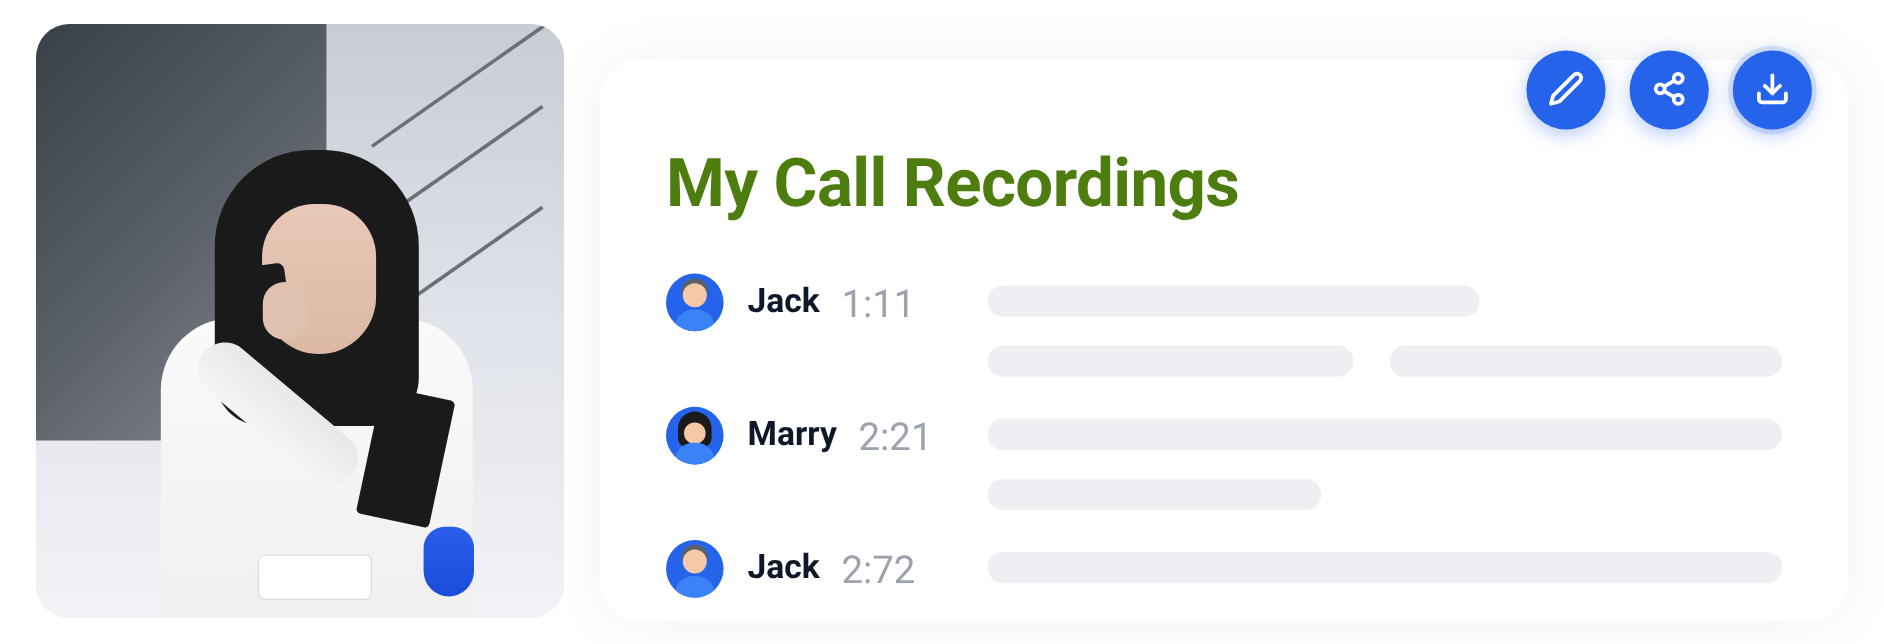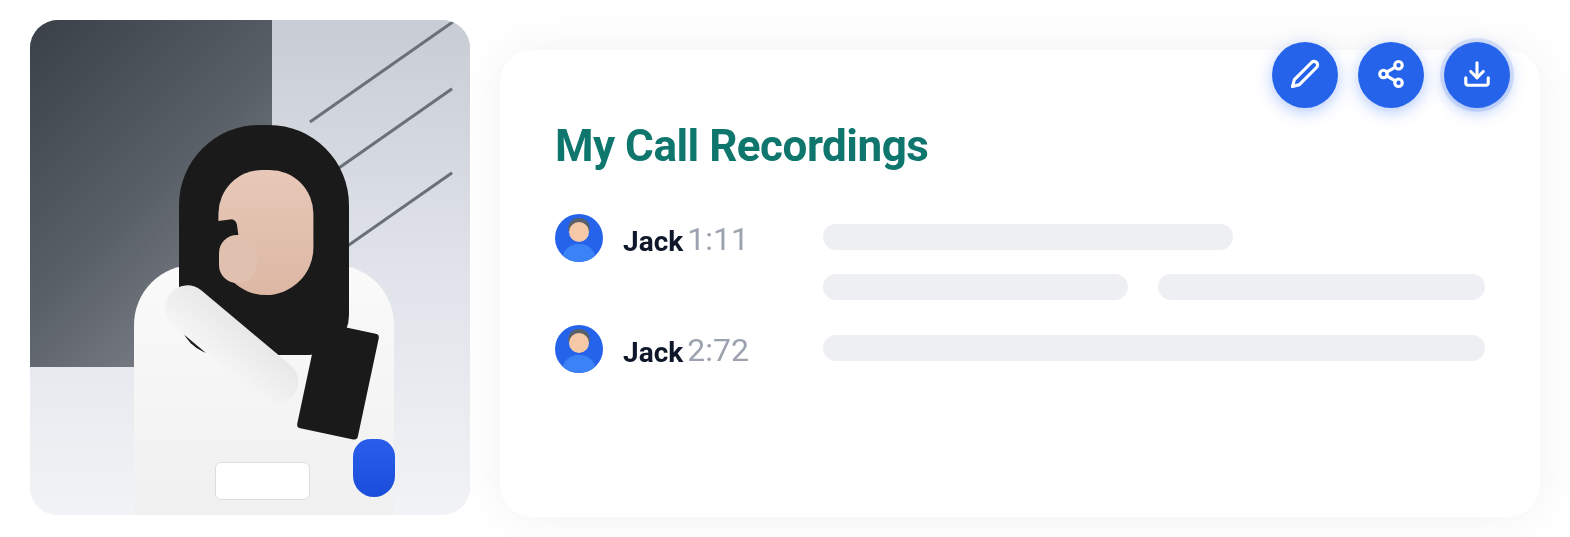--- a/index.html
+++ b/index.html
@@ -151,23 +151,23 @@
     .recordings-card {
       flex: 1;
       background: #fff;
       border-radius: 32px;
       padding: 70px 55px 50px 55px;
       box-shadow: 0 0 50px rgba(0,0,0,0.06);
       position: relative;
       margin-top: 30px;
     }
     .card-title {
-      font-size: 44px;
+      font-size: 56px;
       font-weight: 700;
-      color: #0f766e;
+      color: #4d7c0f;
       margin-bottom: 42px;
       letter-spacing: -0.5px;
     }
     .recording-row {
       display: flex;
       align-items: flex-start;
       gap: 20px;
       min-height: 48px;
     }
     .recording-row + .recording-row {
@@ -225,22 +225,22 @@
       position: absolute;
       top: 9px;
       left: 5px;
       width: 18px;
       height: 18px;
       background: #f5c9a8;
       border-radius: 50%;
     }
     .recording-info {
       display: flex;
-      align-items: flex-end;
-      gap: 4px;
+      align-items: flex-start;
+      gap: 18px;
       min-width: 180px;
       padding-top: 6px;
     }
     .recording-name {
       font-size: 28px;
       font-weight: 700;
       color: #0f172a;
     }
     .recording-time {
       font-size: 32px;
@@ -339,20 +339,38 @@
         <div class="transcript-line">
           <div class="bar" style="width: 62%;"></div>
         </div>
         <div class="transcript-line">
           <div class="bar" style="width: 46%;"></div>
           <div class="bar" style="flex:1;"></div>
         </div>
       </div>
     </div>
 
+    <div class="recording-row double-line">
+      <div class="avatar">
+        <div class="avatar-hair-f"></div>
+        <div class="avatar-body"></div>
+      </div>
+      <div class="recording-info">
+        <span class="recording-name">Marry</span>
+        <span class="recording-time">2:21</span>
+      </div>
+      <div class="transcript-area">
+        <div class="transcript-line">
+          <div class="bar" style="flex:1;"></div>
+        </div>
+        <div class="transcript-line">
+          <div class="bar" style="width: 42%;"></div>
+        </div>
+      </div>
+    </div>
 
     <div class="recording-row">
       <div class="avatar">
         <div class="avatar-hair-m"></div>
         <div class="avatar-head"></div>
         <div class="avatar-body"></div>
       </div>
       <div class="recording-info">
         <span class="recording-name">Jack</span>
         <span class="recording-time">2:72</span>

